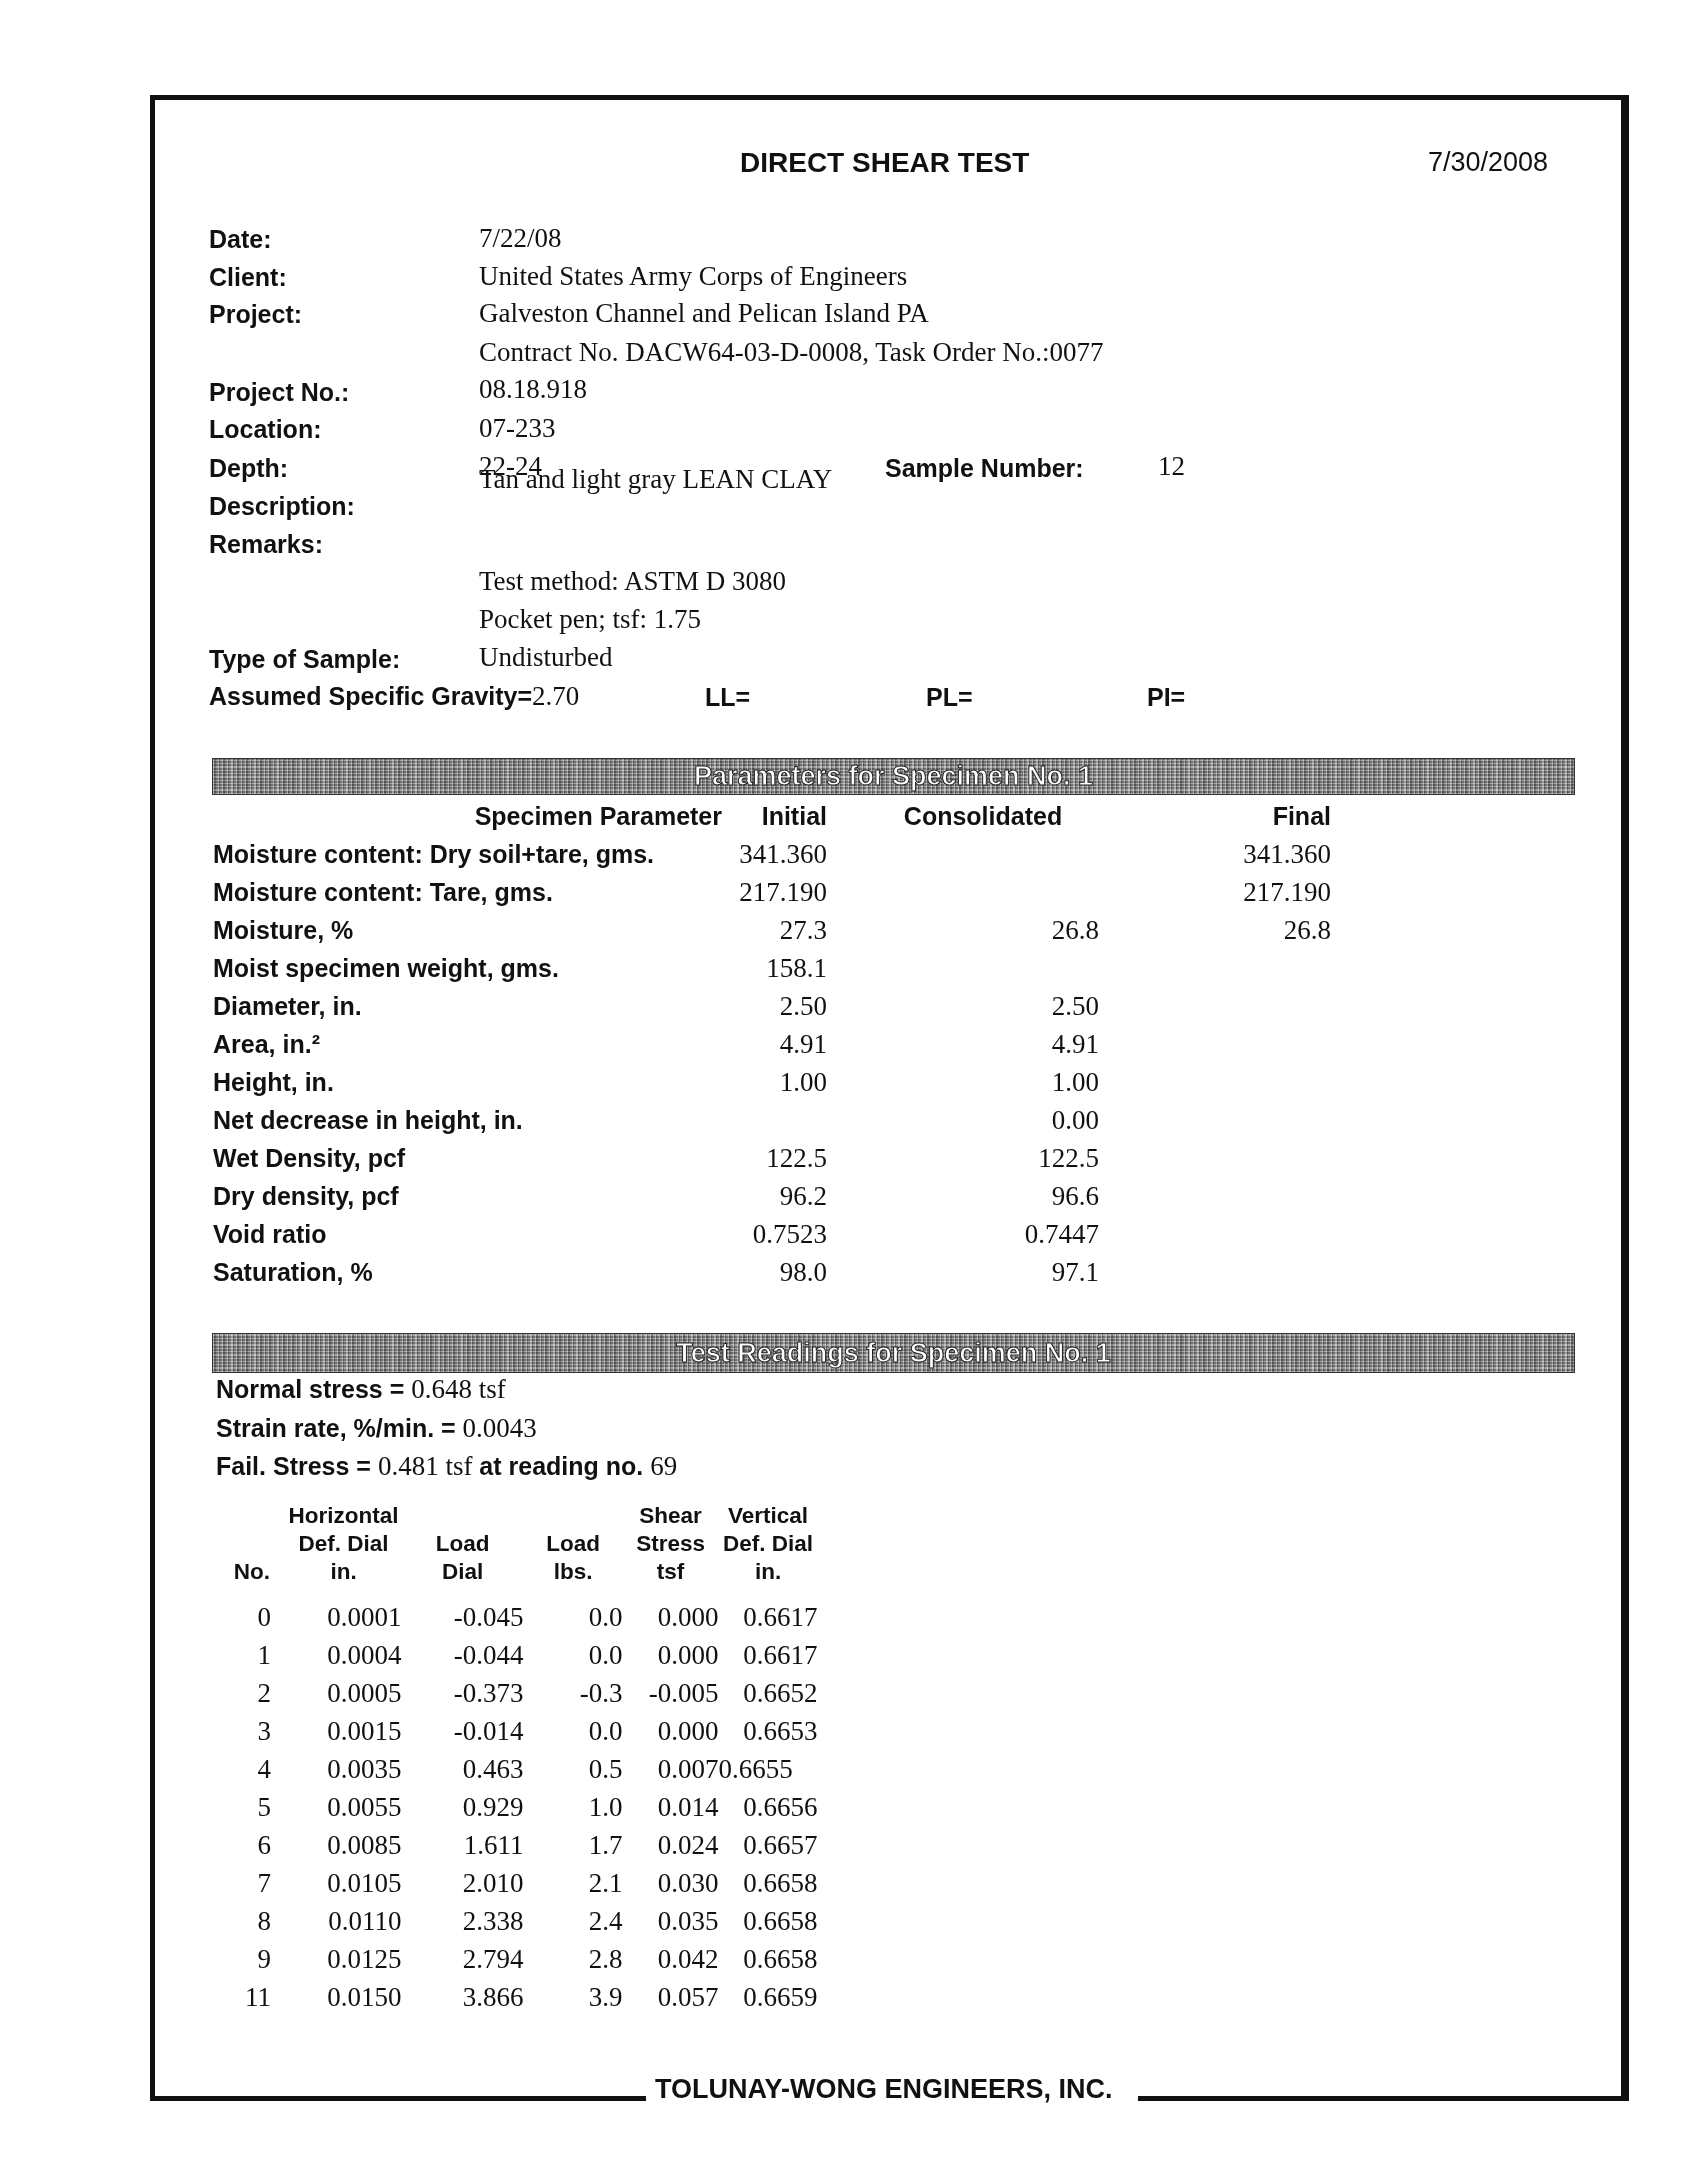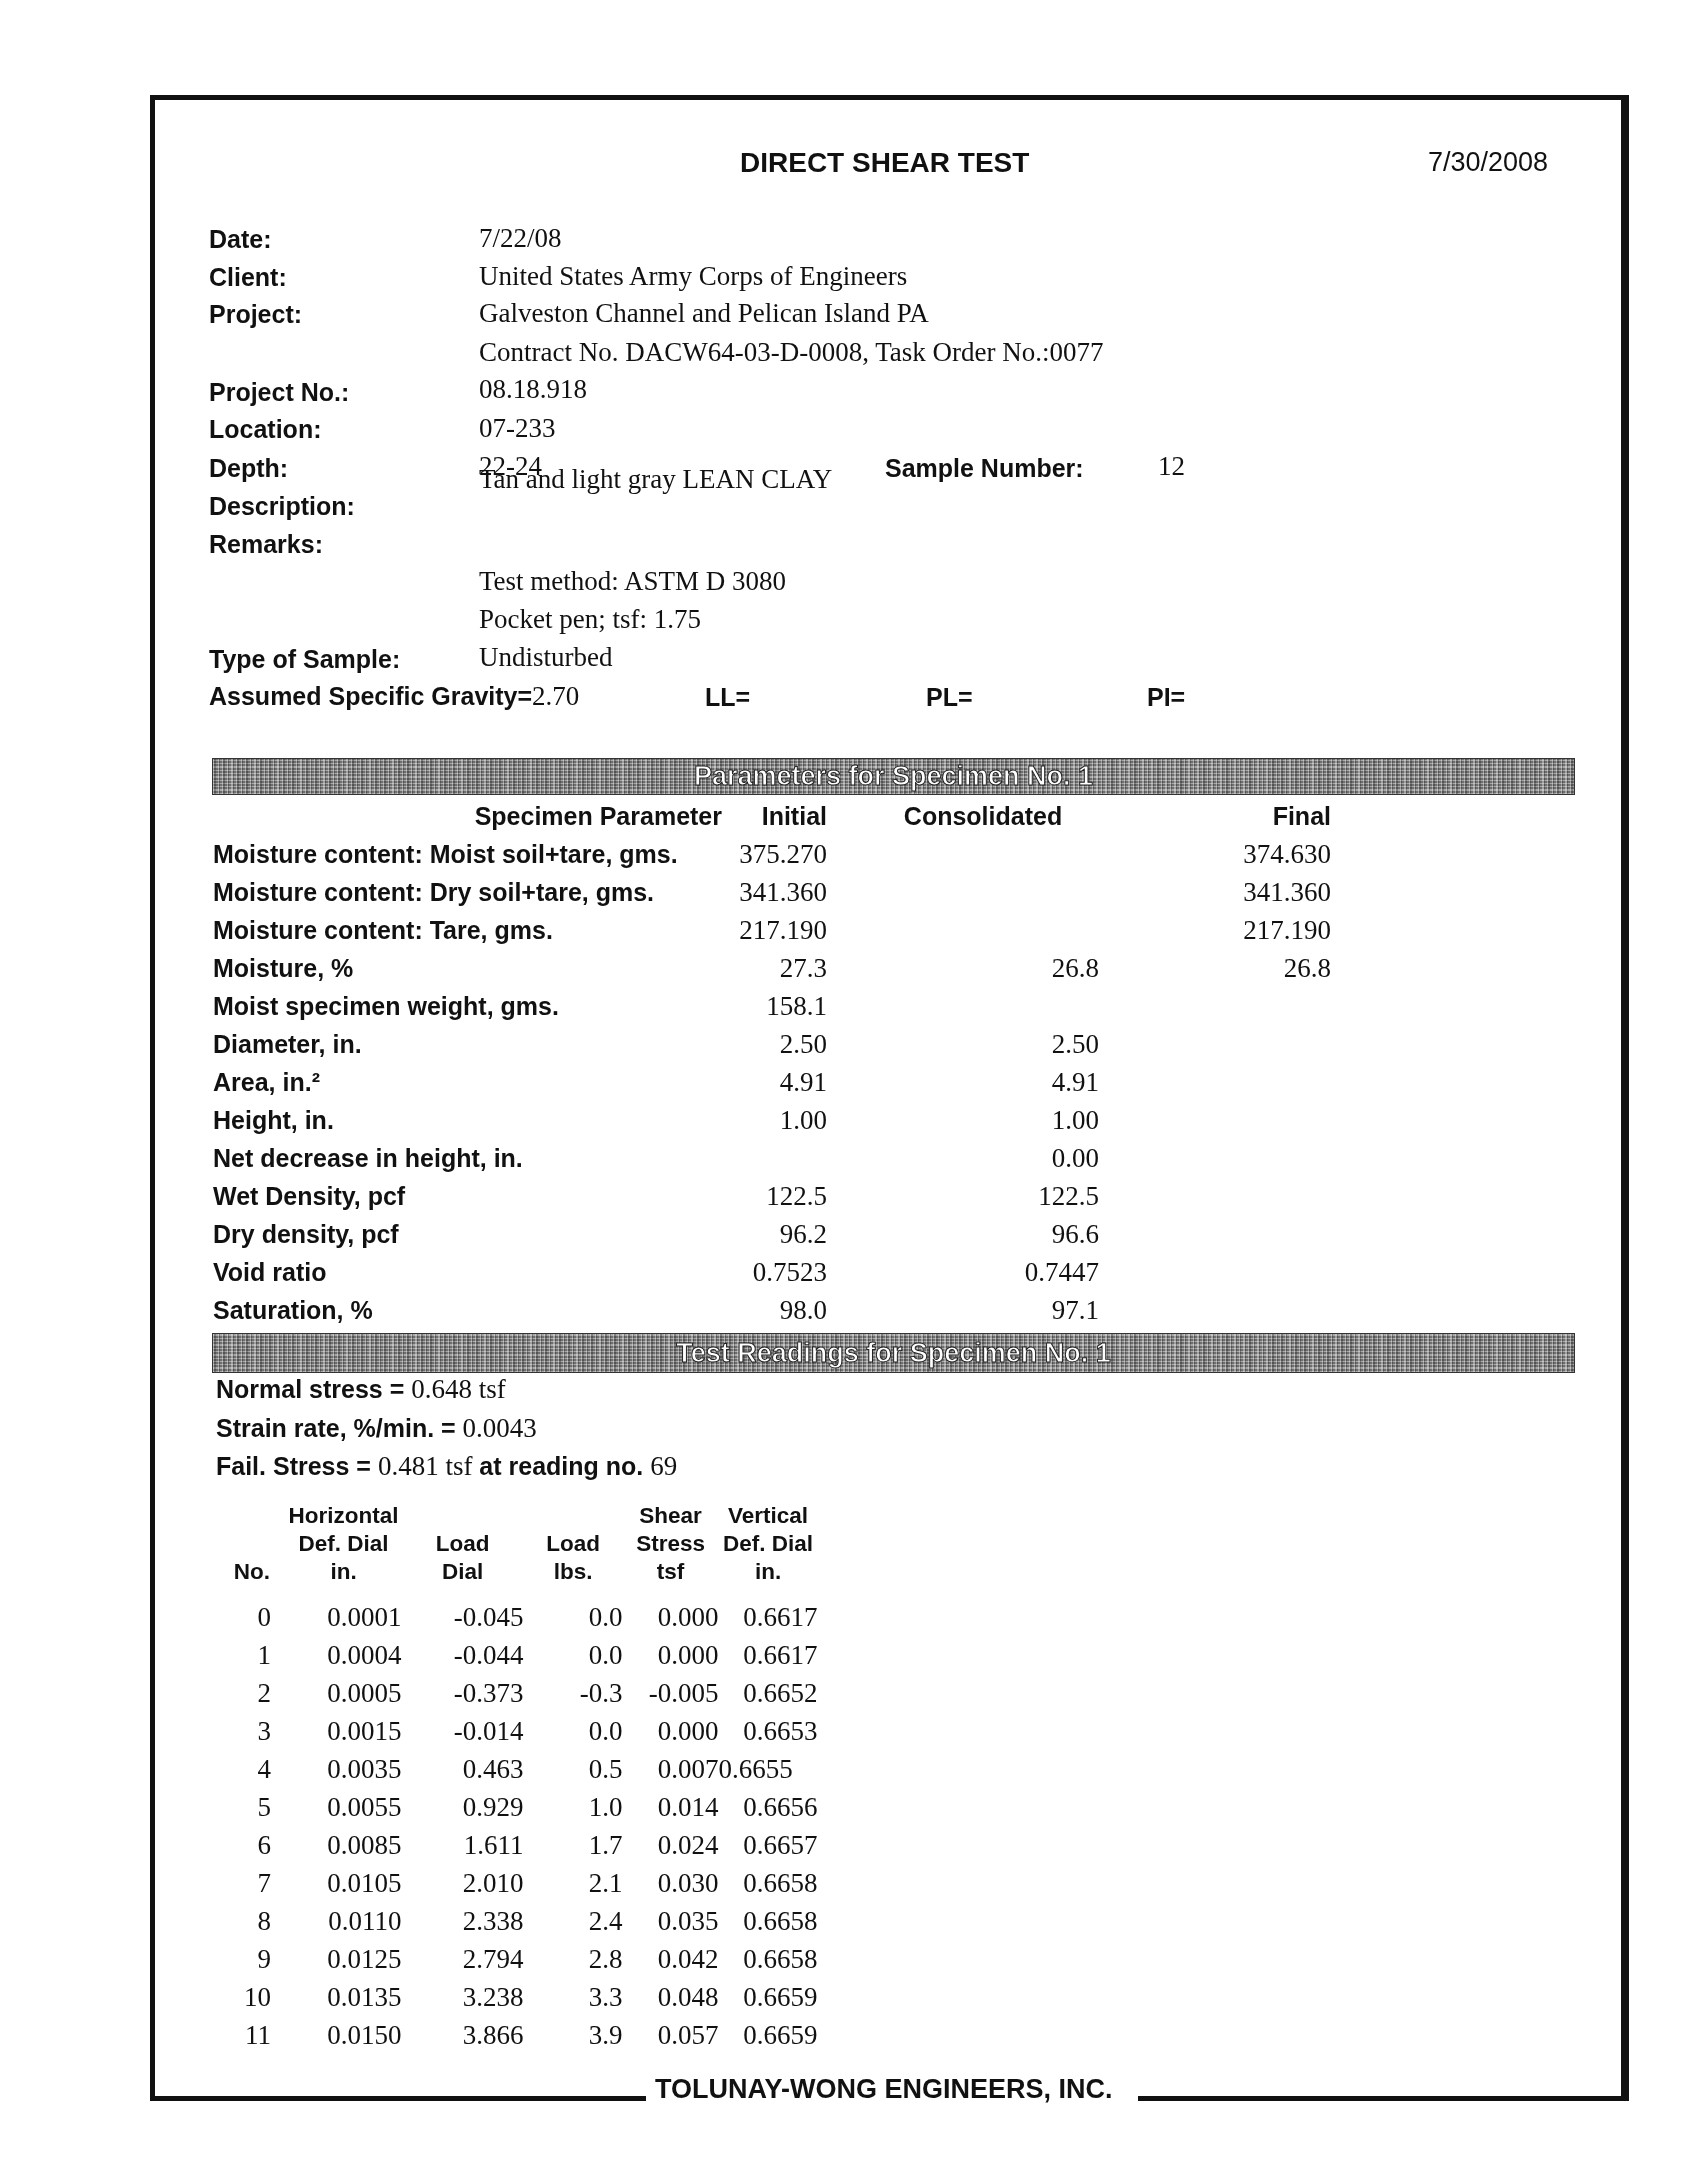--- a/index.html
+++ b/index.html
@@ -104,26 +104,20 @@
   <thead>
     <tr>
       <th class="pname">Specimen Parameter</th>
       <th class="c-init">Initial</th>
       <th class="c-cons" style="text-align:center; padding-left:40px;">Consolidated</th>
       <th class="c-final">Final</th>
     </tr>
   </thead>
   <tbody id="param-body">
       <tr>
-        <td class="pname">Moisture content: Moist soil+tare, gms.</td>
-        <td class="num c-init">375.270</td>
-        <td class="num c-cons"></td>
-        <td class="num c-final">374.630</td>
-      </tr>
-      <tr>
         <td class="pname">Moisture content: Dry soil+tare, gms.</td>
         <td class="num c-init">341.360</td>
         <td class="num c-cons"></td>
         <td class="num c-final">341.360</td>
       </tr>
       <tr>
         <td class="pname">Moisture content: Tare, gms.</td>
         <td class="num c-init">217.190</td>
         <td class="num c-cons"></td>
         <td class="num c-final">217.190</td>
@@ -315,28 +309,20 @@
       </tr>
       <tr>
         <td class="r-no" style="text-align: right; padding-right: 14.6px;">9</td>
         <td class="r-hd">0.0125</td>
         <td class="r-ld">2.794</td>
         <td class="r-lb">2.8</td>
         <td class="r-ss">0.042</td>
         <td class="r-vd" style="text-align: right;">0.6658</td>
       </tr>
       <tr>
-        <td class="r-no" style="text-align: right; padding-right: 14.6px;">10</td>
-        <td class="r-hd">0.0135</td>
-        <td class="r-ld">3.238</td>
-        <td class="r-lb">3.3</td>
-        <td class="r-ss">0.048</td>
-        <td class="r-vd" style="text-align: right;">0.6659</td>
-      </tr>
-      <tr>
         <td class="r-no" style="text-align: right; padding-right: 14.6px;">11</td>
         <td class="r-hd">0.0150</td>
         <td class="r-ld">3.866</td>
         <td class="r-lb">3.9</td>
         <td class="r-ss">0.057</td>
         <td class="r-vd" style="text-align: right;">0.6659</td>
       </tr>
     </tbody>
 </table>
 

